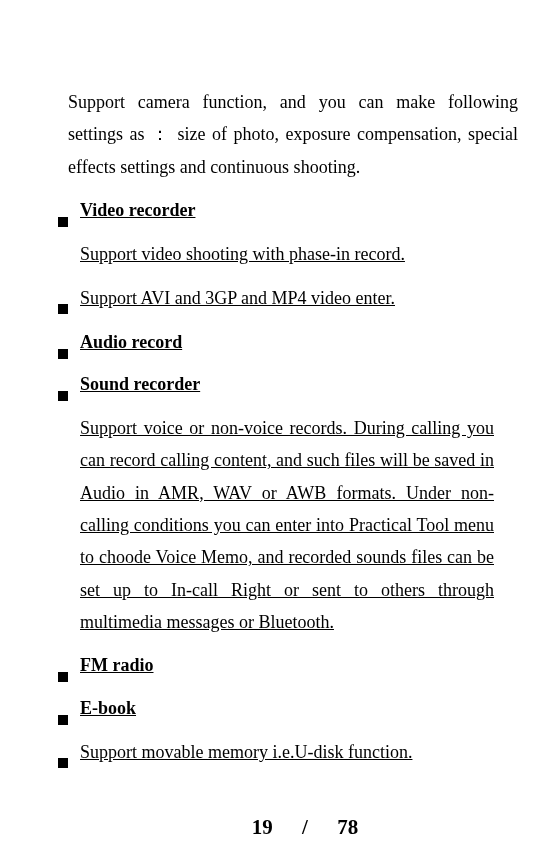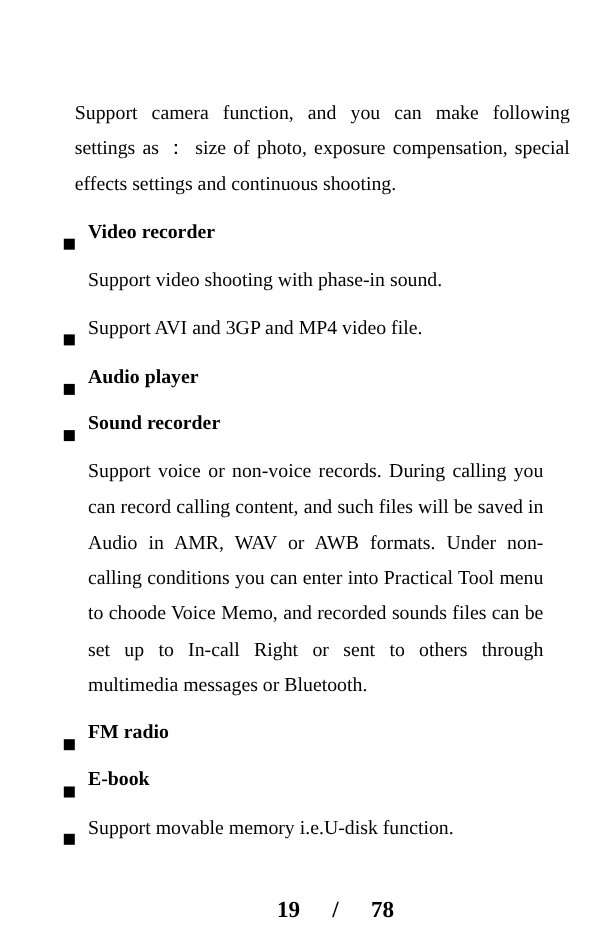--- a/index.html
+++ b/index.html
@@ -29,20 +29,21 @@
       line-height: 1.7;
     }
     .item-body {
       font-size: 18px;
       line-height: 1.8;
       text-align: justify;
     }
     .content-list {
       padding-left: 0;
       margin-left: 0;
+      text-decoration: underline;
     }
     .list-item-wrapper {
       padding-left: 0;
       position: relative;
     }
     .bullet-marker {
       display: inline-block;
       width: 10px;
       height: 10px;
       background: #000;
@@ -65,31 +66,31 @@
   </style>
 </head>
 <body>
 
 <div class="intro-text">Support camera function, and you can make following settings as ： size of photo, exposure compensation, special effects settings and continuous shooting.</div>
 
 <div class="content-list">
   <div class="list-item-wrapper">
     <span class="bullet-marker"></span>
     <div class="item-heading">Video recorder</div>
-    <div class="item-body">Support video shooting with phase-in sound.</div>
+    <div class="item-body">Support video shooting with phase-in record.</div>
   </div>
 
   <div class="list-item-wrapper">
     <span class="bullet-marker"></span>
-    <div class="item-body">Support AVI and 3GP and MP4 video file.</div>
+    <div class="item-body">Support AVI and 3GP and MP4 video enter.</div>
   </div>
 
   <div class="list-item-wrapper">
     <span class="bullet-marker"></span>
-    <div class="item-heading">Audio player</div>
+    <div class="item-heading">Audio record</div>
   </div>
 
   <div class="list-item-wrapper">
     <span class="bullet-marker"></span>
     <div class="item-heading">Sound recorder</div>
     <div class="item-body">Support voice or non-voice records. During calling you can record calling content, and such files will be saved in Audio in AMR, WAV or AWB formats. Under non-calling conditions you can enter into Practical Tool menu to choode Voice Memo, and recorded sounds files can be set up to In-call Right or sent to others through multimedia messages or Bluetooth.</div>
   </div>
 
   <div class="list-item-wrapper">
     <span class="bullet-marker"></span>

